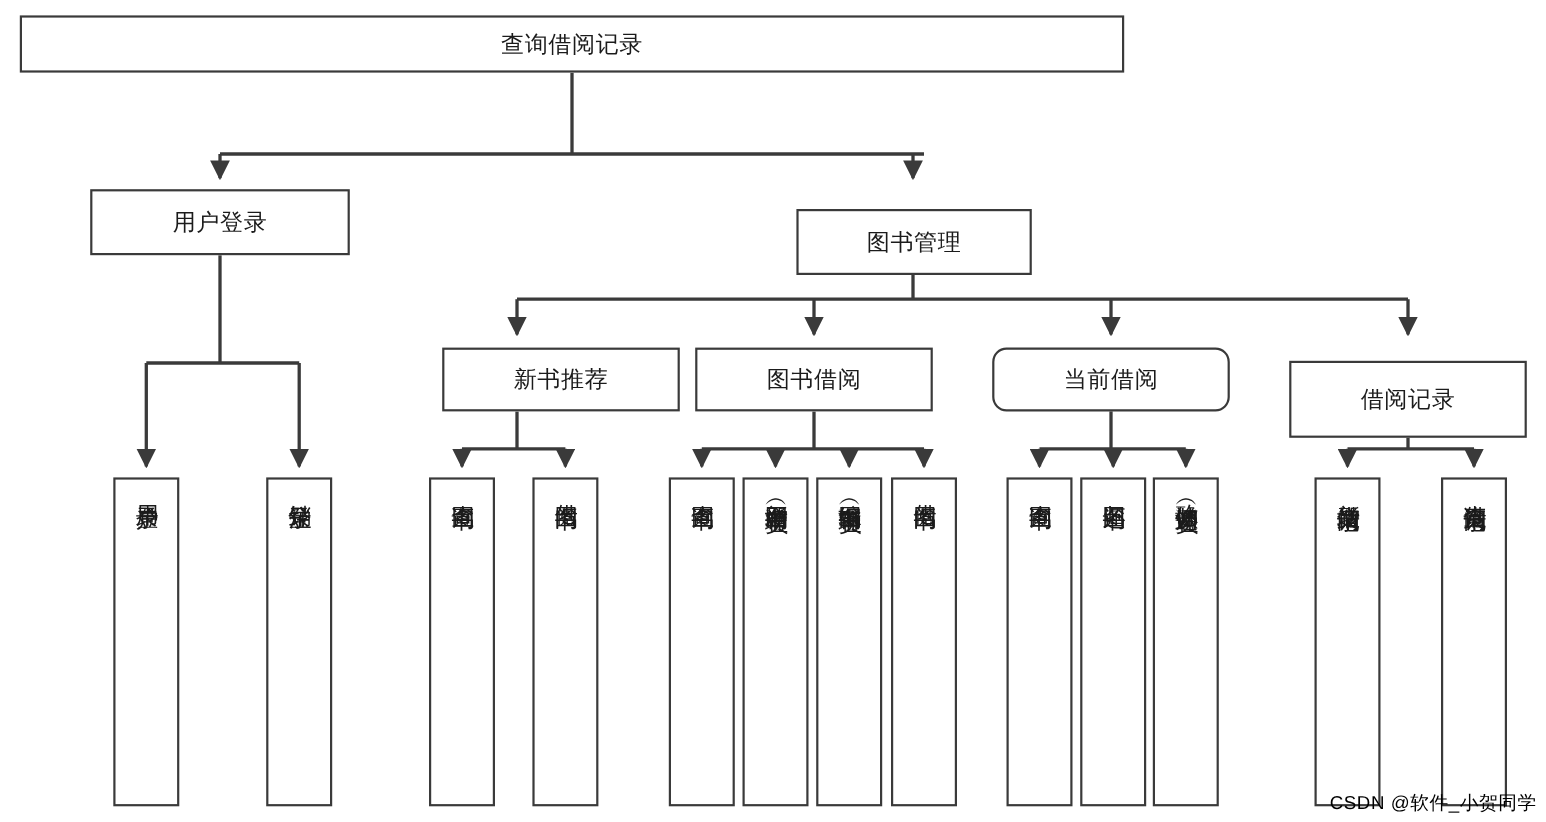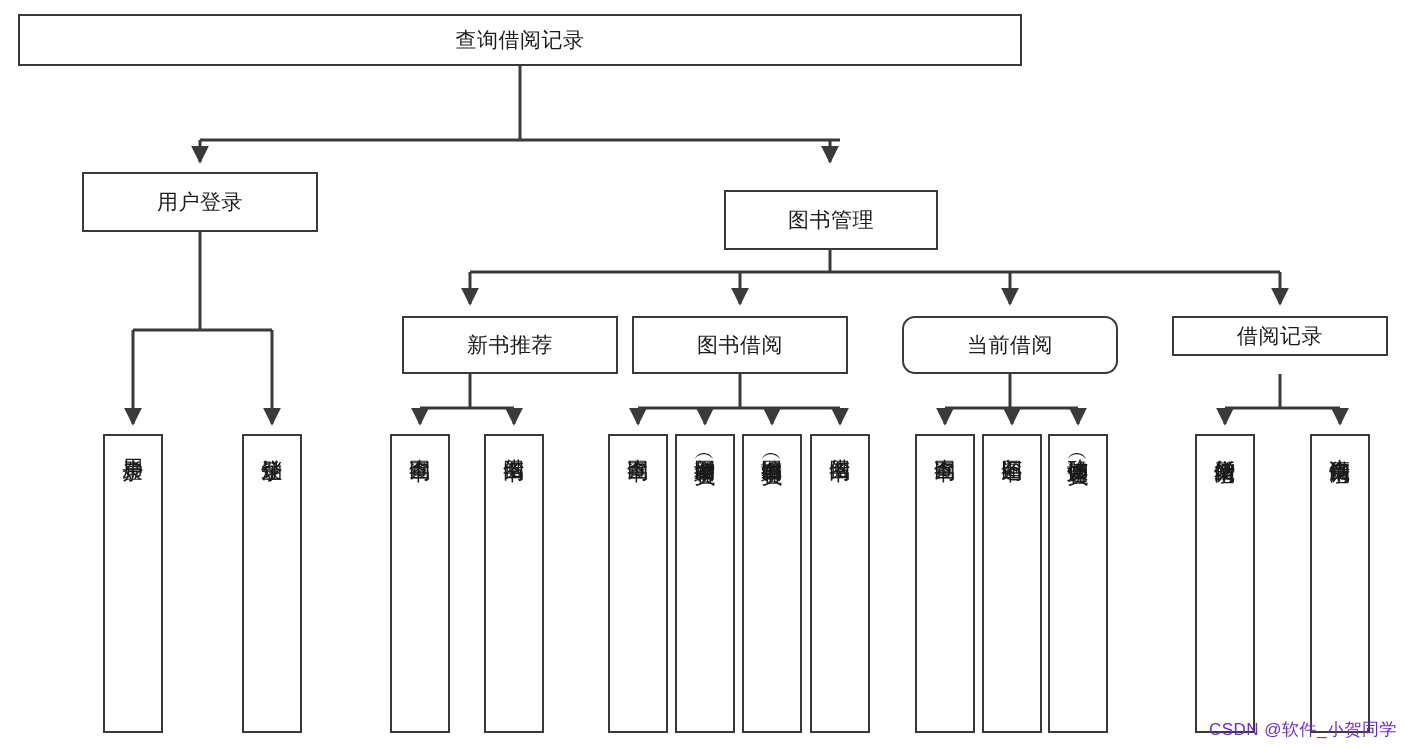--- a/index.html
+++ b/index.html
@@ -50,21 +50,21 @@
     font-size: 21px;
     line-height: 1.32;
     letter-spacing: 1px;
     white-space: nowrap;
   }
   .watermark {
     position: absolute;
     right: 8px;
     bottom: 6px;
     font-size: 17px;
-    color: #6d28d9;
+    color: #000000;
     letter-spacing: 0.5px;
     z-index: 3;
     white-space: nowrap;
   }
 </style>
 </head>
 <body>
 
 <div id="canvas">
 
@@ -131,21 +131,21 @@
 
   <div class="node horiz" style="left:362px; top:316px; width:216px; height:58px;margin-left:40px;">
     <span>新书推荐</span>
   </div>
   <div class="node horiz" style="left:632px; top:316px; width:216px; height:58px;">
     <span>图书借阅</span>
   </div>
   <div class="node horiz" style="left:902px; top:316px; width:216px; height:58px;border-radius:13px;">
     <span>当前借阅</span>
   </div>
-  <div class="node horiz" style="left:1172px; top:316px; width:216px; height:40px;">
+  <div class="node horiz" style="left:1172px; top:328px; width:216px; height:70px;">
     <span>借阅记录</span>
   </div>
 
   <div class="node vert" style="left:103px; top:434px; width:60px; height:299px;">
     <span class="vlabel">用户登录</span>
   </div>
   <div class="node vert" style="left:242px; top:434px; width:60px; height:299px;">
     <span class="vlabel">注销登录</span>
   </div>
 

